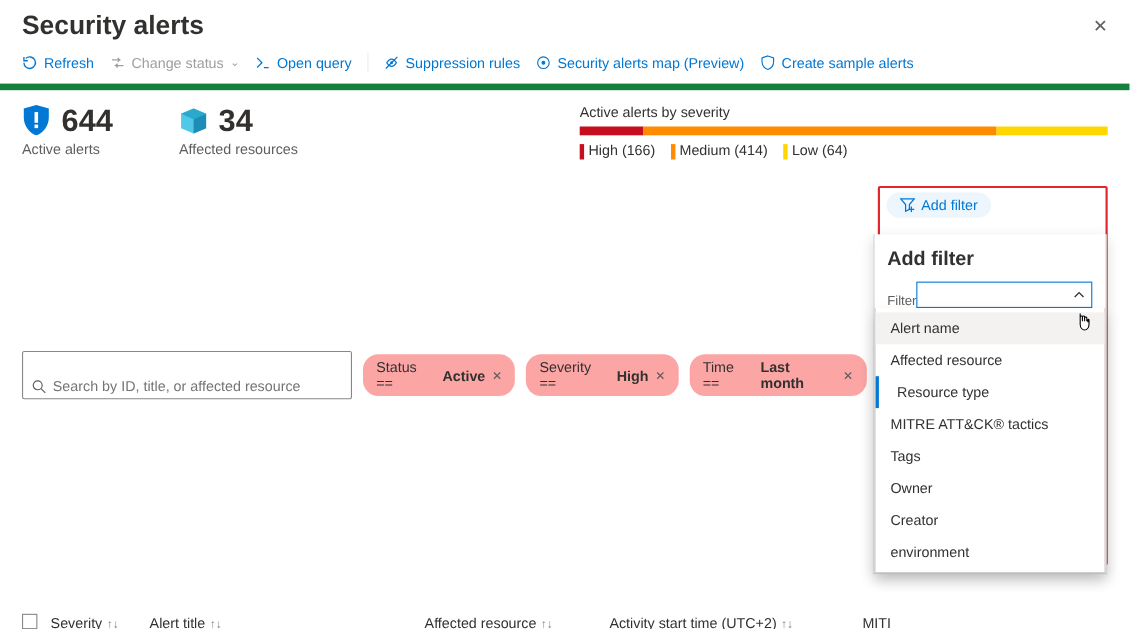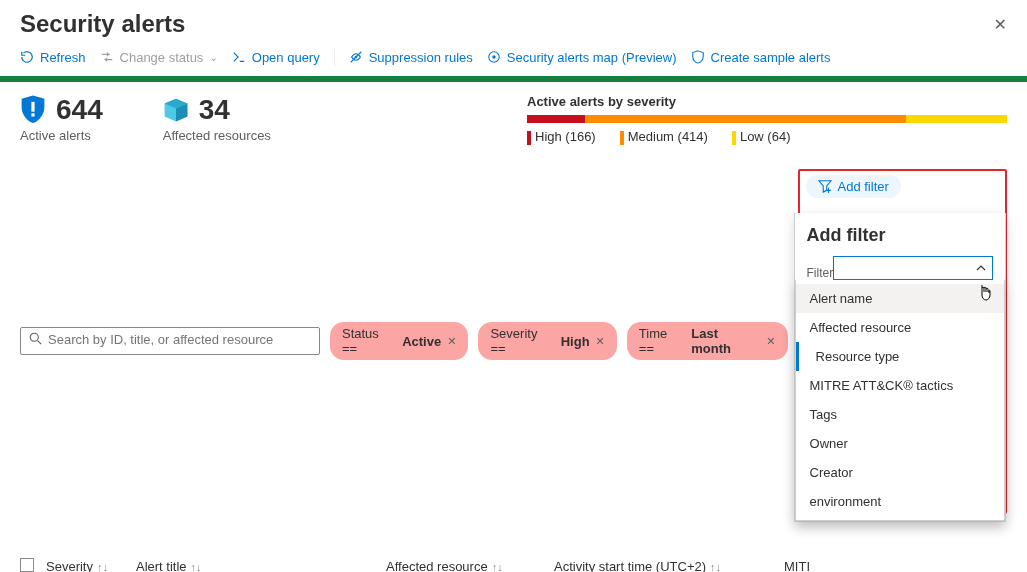--- a/index.html
+++ b/index.html
@@ -11,27 +11,27 @@
   .tbtn { display: inline-flex; align-items: center; gap: 6px; color: #0078d4; cursor: pointer; }
   .tbtn.disabled { color: #a19f9d; cursor: default; }
   .tsep { width: 1px; height: 18px; background: #edebe9; }
   .tico { width: 14px; height: 14px; display: inline-block; }
   .summary { display: flex; align-items: flex-start; gap: 60px; padding: 12px 20px 6px; }
   .metric { display: flex; flex-direction: column; }
   .metric-top { display: flex; align-items: center; gap: 10px; }
   .metric-num { font-size: 28px; font-weight: 600; }
   .metric-lbl { font-size: 13px; color: #605e5c; margin-top: 2px; }
   .sev-block { margin-left: auto; flex: 1; max-width: 480px; }
-  .sev-title { font-size: 13px; font-weight: 700; margin-bottom: 6px; }
+  .sev-title { font-size: 13px; font-weight: 400; margin-bottom: 6px; }
   .sev-bar   { display: flex; height: 8px; width: 100%; margin-bottom: 6px; }
   .sev-bar span { display: block; height: 8px; }
-  .sev-legend { display: flex; gap: 24px; font-size: 13px; }
+  .sev-legend { display: flex; gap: 14px; font-size: 13px; }
   .sev-legend .dot { display:inline-block; width:4px; height:14px; margin-right:4px; vertical-align: middle; }
   .filters { display: flex; align-items: center; gap: 10px; padding: 18px 20px 8px; position: relative; }
-  .search { flex: 0 0 300px; display: flex; align-items: flex-start; border: 1px solid #8a8886; border-radius: 2px; padding: 4px 8px; color: #605e5c; height: 28px; }
+  .search { flex: 0 0 300px; display: flex; align-items: flex-end; border: 1px solid #8a8886; border-radius: 2px; padding: 4px 8px; color: #605e5c; height: 44px; }
   .search input { border: none; outline: none; font-size: 13px; width: 100%; color: #323130; }
   .pill { background: #fca5a5; border-radius: 14px; padding: 4px 12px; font-size: 13px; display: inline-flex; align-items: center; gap: 6px; color: #323130; cursor: pointer; }
   .pill b { font-weight: 600; }
   .pill .x { color: #605e5c; font-size: 11px; }
   .addf-wrap { margin-left: auto; position: relative; border: 2px solid #e3262d; padding: 4px 6px 0 6px; border-radius: 2px; width: 212px; height: 345px;}
   .addf { display: inline-flex; align-items: center; gap: 6px; background: #edf6fd; border-radius: 14px; padding: 4px 12px; color: #0078d4; cursor: pointer; font-size: 13px; }
   .popover { position: absolute; top: 42px; left: -6px; width: 212px; background: #fff; border: 1px solid #cfcfcf; box-shadow: 0 4px 12px rgba(0,0,0,0.15); padding: 12px; z-index: 10; border-top:none;}
   .popover h3 { font-size: 18px; font-weight: 600; margin-bottom: 10px; }
   .popover label { font-size: 12px; color: #605e5c; display:block; margin-bottom:4px;}
   .combo { border: 1px solid #0078d4; height: 24px; display:flex; align-items:center; justify-content:flex-end; padding: 0 6px; margin-bottom: 0; cursor:pointer;}

